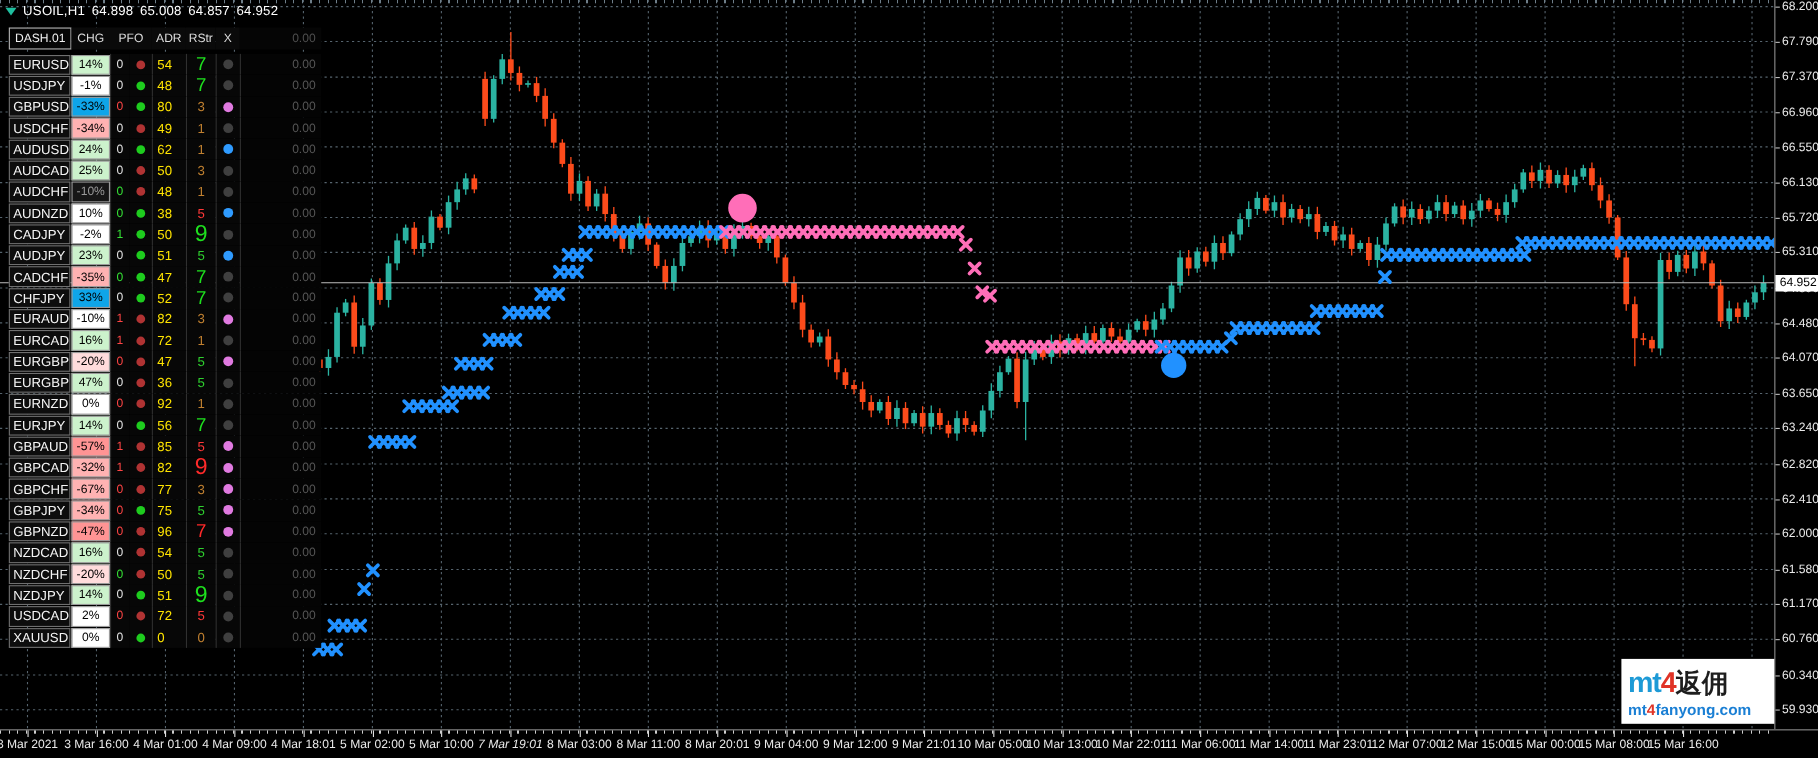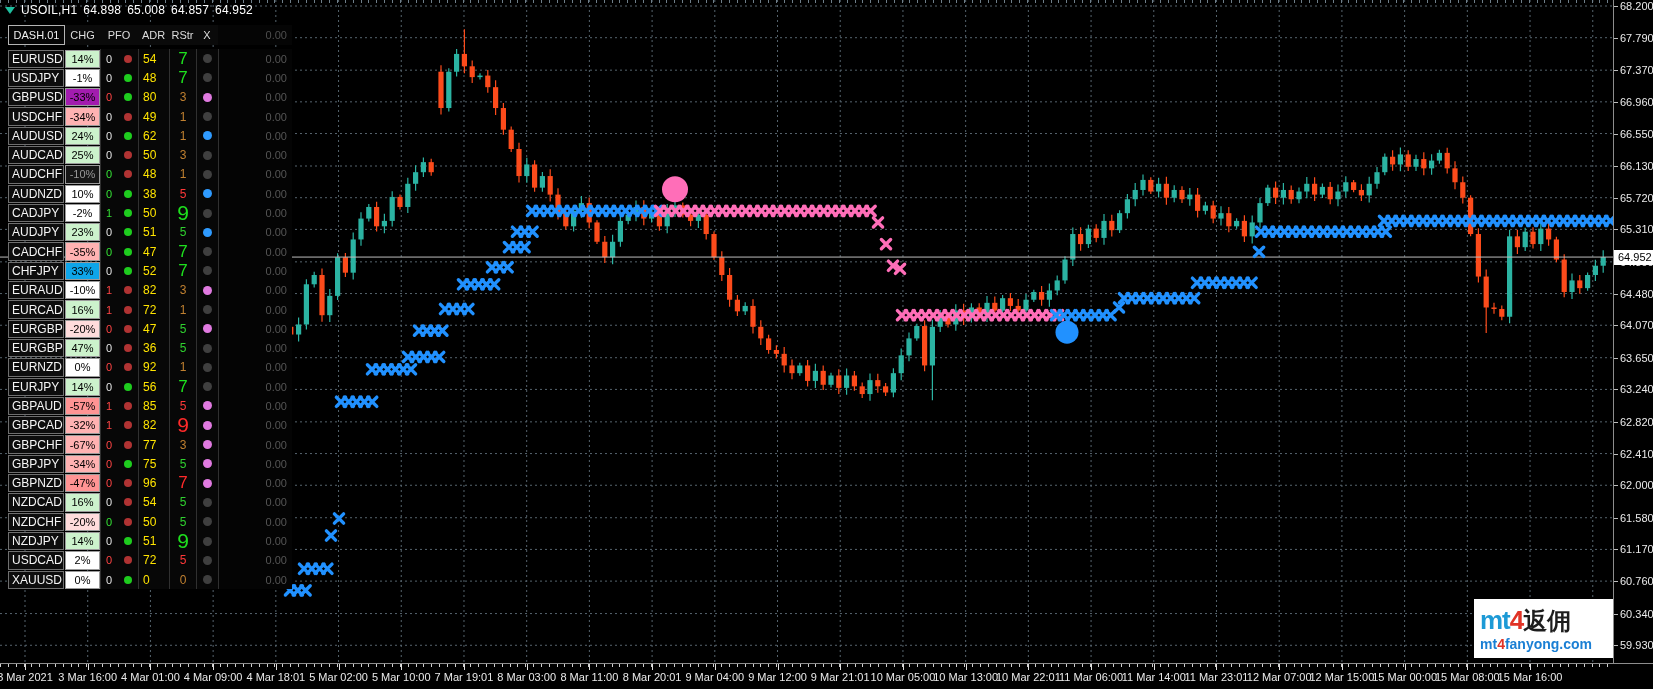--- a/index.html
+++ b/index.html
@@ -702,21 +702,21 @@
         </div>
         <div class="c-adr">48</div>
         <div class="c-rstr" style="color: rgb(30, 224, 30); font-size: 17px;">7</div>
         <div class="c-x">
           <span class="xdot" style="background: rgb(63, 63, 63);"></span>
         </div>
         <div class="c-val">0.00</div>
       </div>
       <div class="prow dgrid">
         <div class="c-sym">GBPUSD</div>
-        <div class="c-chg" style="background: #a21caf; color: rgb(0, 0, 0);">-33%</div>
+        <div class="c-chg" style="background: #0ea5e9; color: rgb(0, 0, 0);">-33%</div>
         <div class="c-pfo" style="color: rgb(255, 69, 69);">0</div>
         <div class="c-dot">
           <span class="pdot" style="background: rgb(30, 204, 30);"></span>
         </div>
         <div class="c-adr">80</div>
         <div class="c-rstr" style="color: rgb(192, 128, 48); font-size: 12px;">3</div>
         <div class="c-x">
           <span class="xdot" style="background: rgb(224, 122, 224);"></span>
         </div>
         <div class="c-val">0.00</div>
@@ -1130,21 +1130,21 @@
     <div class="tlab" style="left: 150.42px;">4 Mar 01:00</div>
     <div class="ttick" style="left: 213.13px;"></div>
     <div class="tlab" style="left: 213.13px;">4 Mar 09:00</div>
     <div class="ttick" style="left: 275.84px;"></div>
     <div class="tlab" style="left: 275.84px;">4 Mar 18:01</div>
     <div class="ttick" style="left: 338.55px;"></div>
     <div class="tlab" style="left: 338.55px;">5 Mar 02:00</div>
     <div class="ttick" style="left: 401.26px;"></div>
     <div class="tlab" style="left: 401.26px;">5 Mar 10:00</div>
     <div class="ttick" style="left: 463.97px;"></div>
-    <div class="tlab" style="left: 463.97px;">7 Mar 19:01</div>
+    <div class="tlab" style="left: 463.97px; font-style: italic;">7 Mar 19:01</div>
     <div class="ttick" style="left: 526.68px;"></div>
     <div class="tlab" style="left: 526.68px;">8 Mar 03:00</div>
     <div class="ttick" style="left: 589.39px;"></div>
     <div class="tlab" style="left: 589.39px;">8 Mar 11:00</div>
     <div class="ttick" style="left: 652.1px;"></div>
     <div class="tlab" style="left: 652.1px;">8 Mar 20:01</div>
     <div class="ttick" style="left: 714.81px;"></div>
     <div class="tlab" style="left: 714.81px;">9 Mar 04:00</div>
     <div class="ttick" style="left: 777.52px;"></div>
     <div class="tlab" style="left: 777.52px;">9 Mar 12:00</div>

